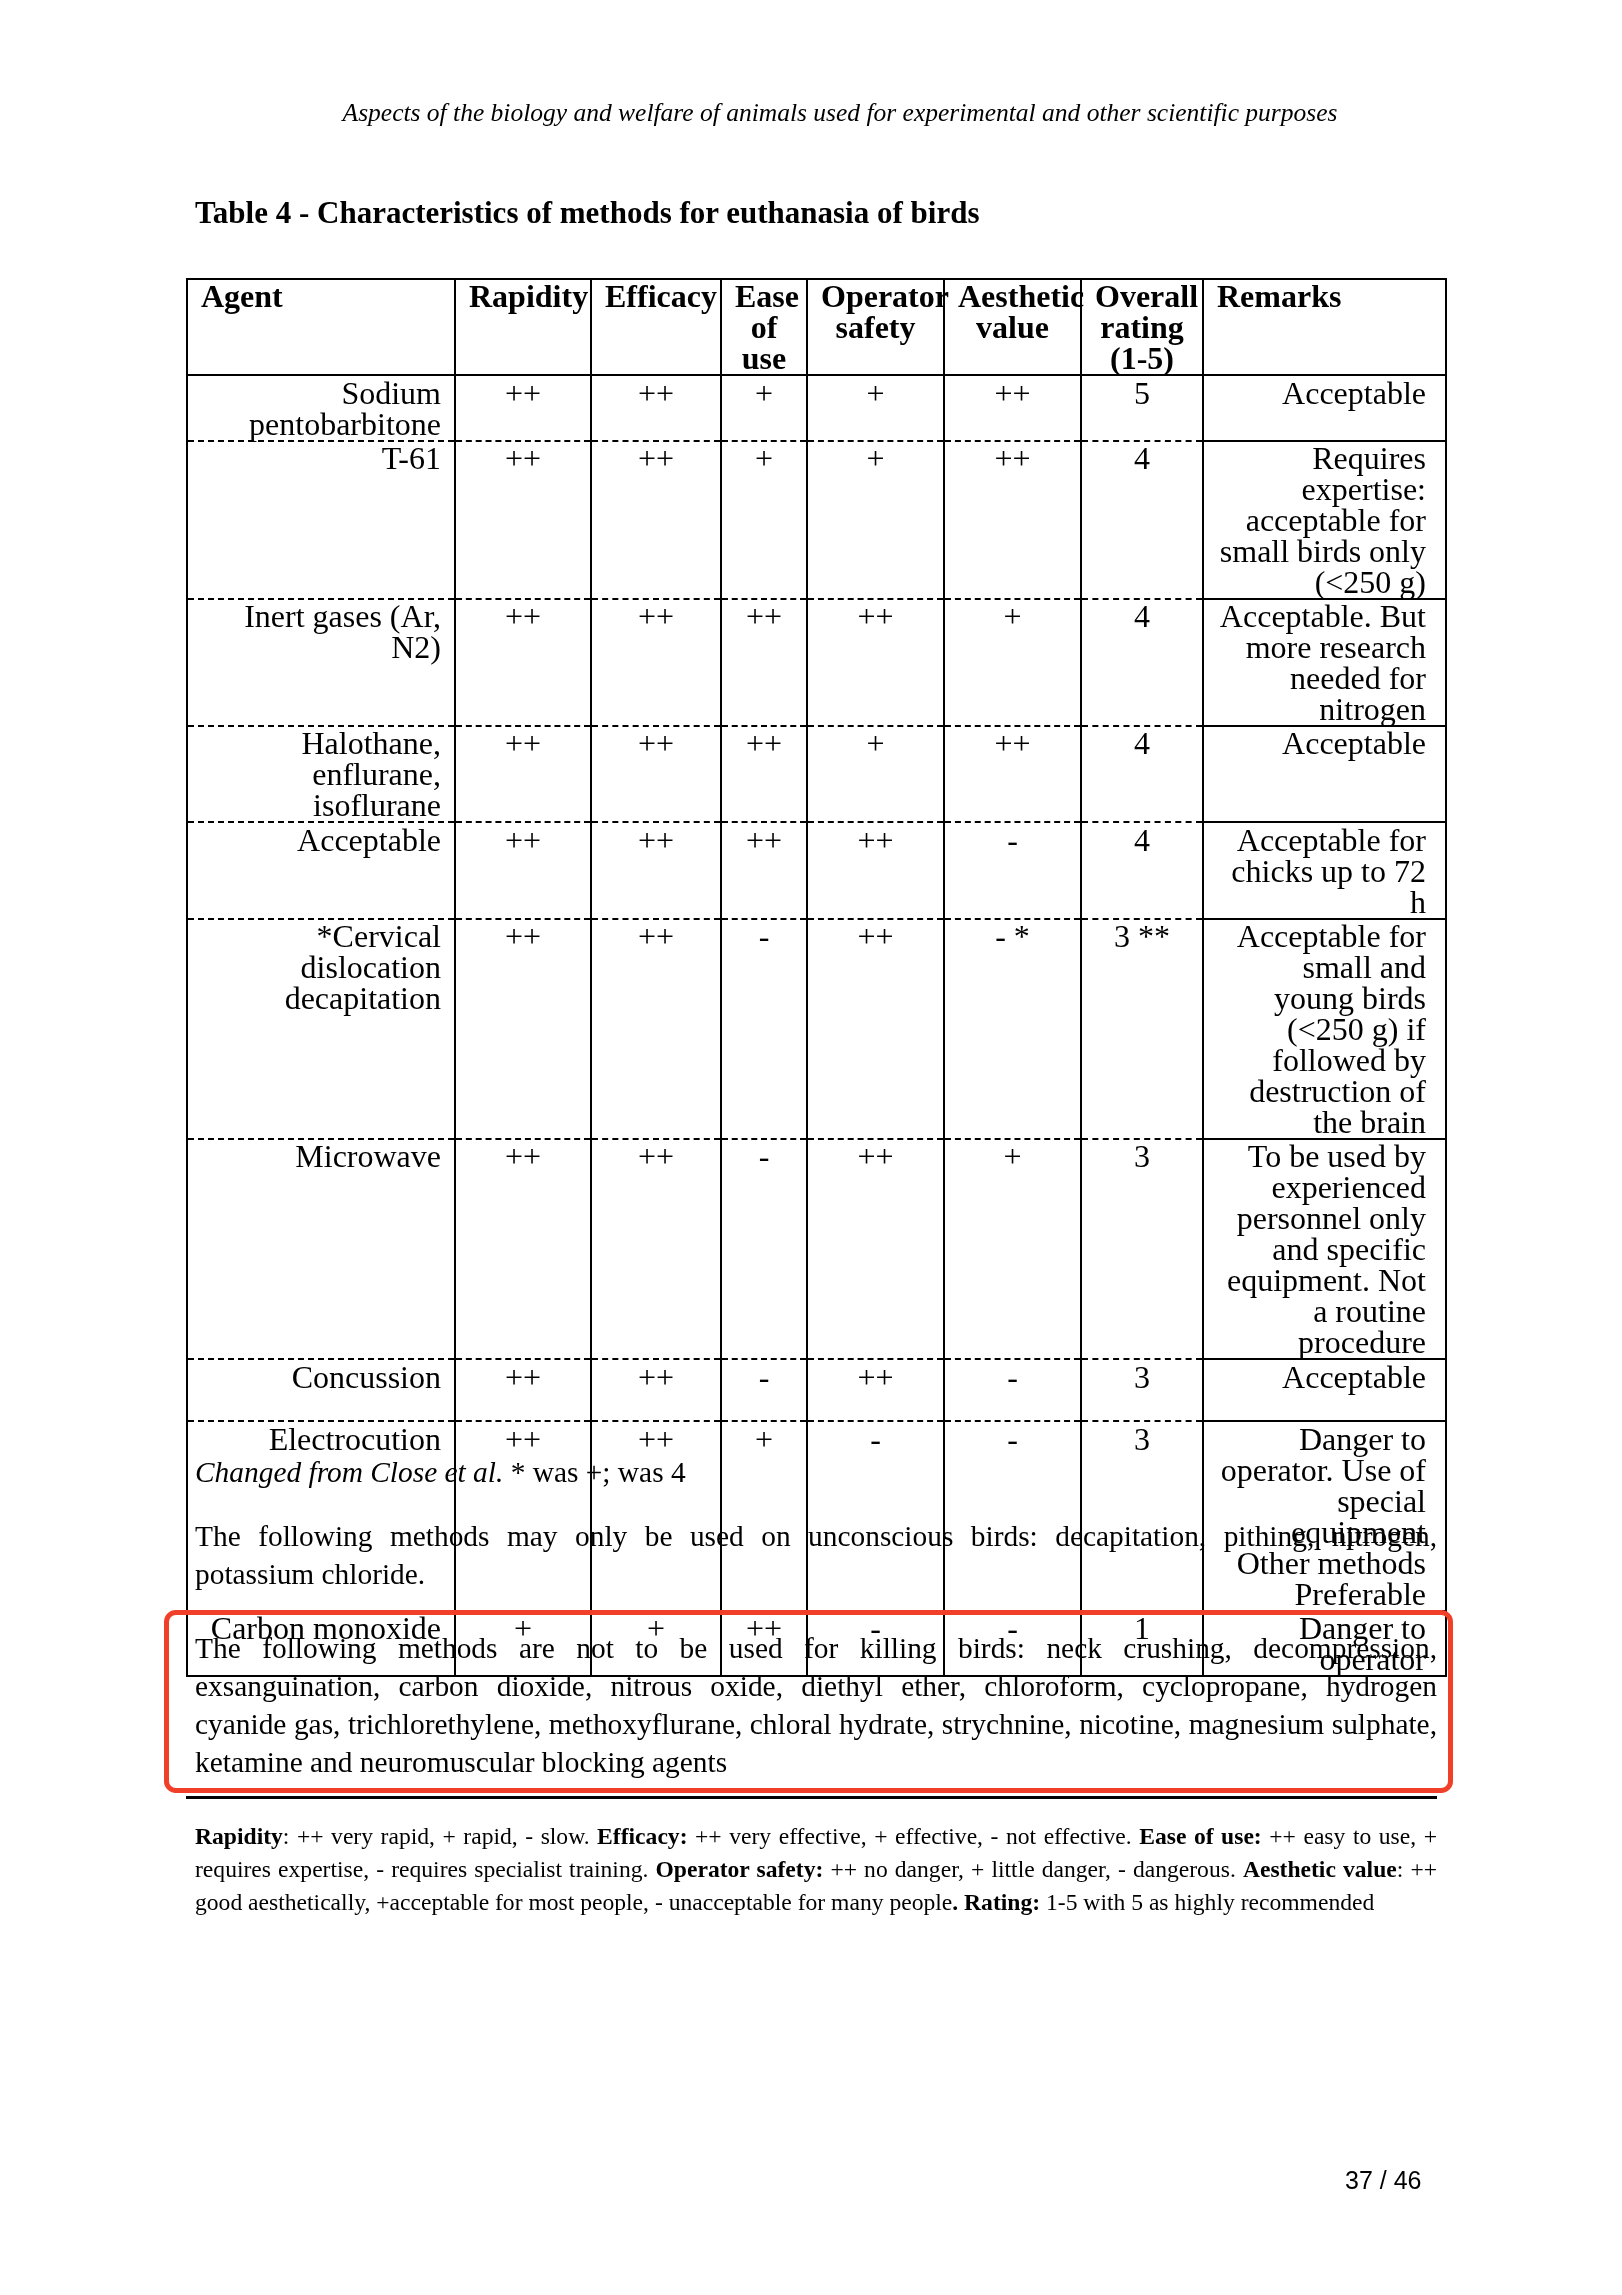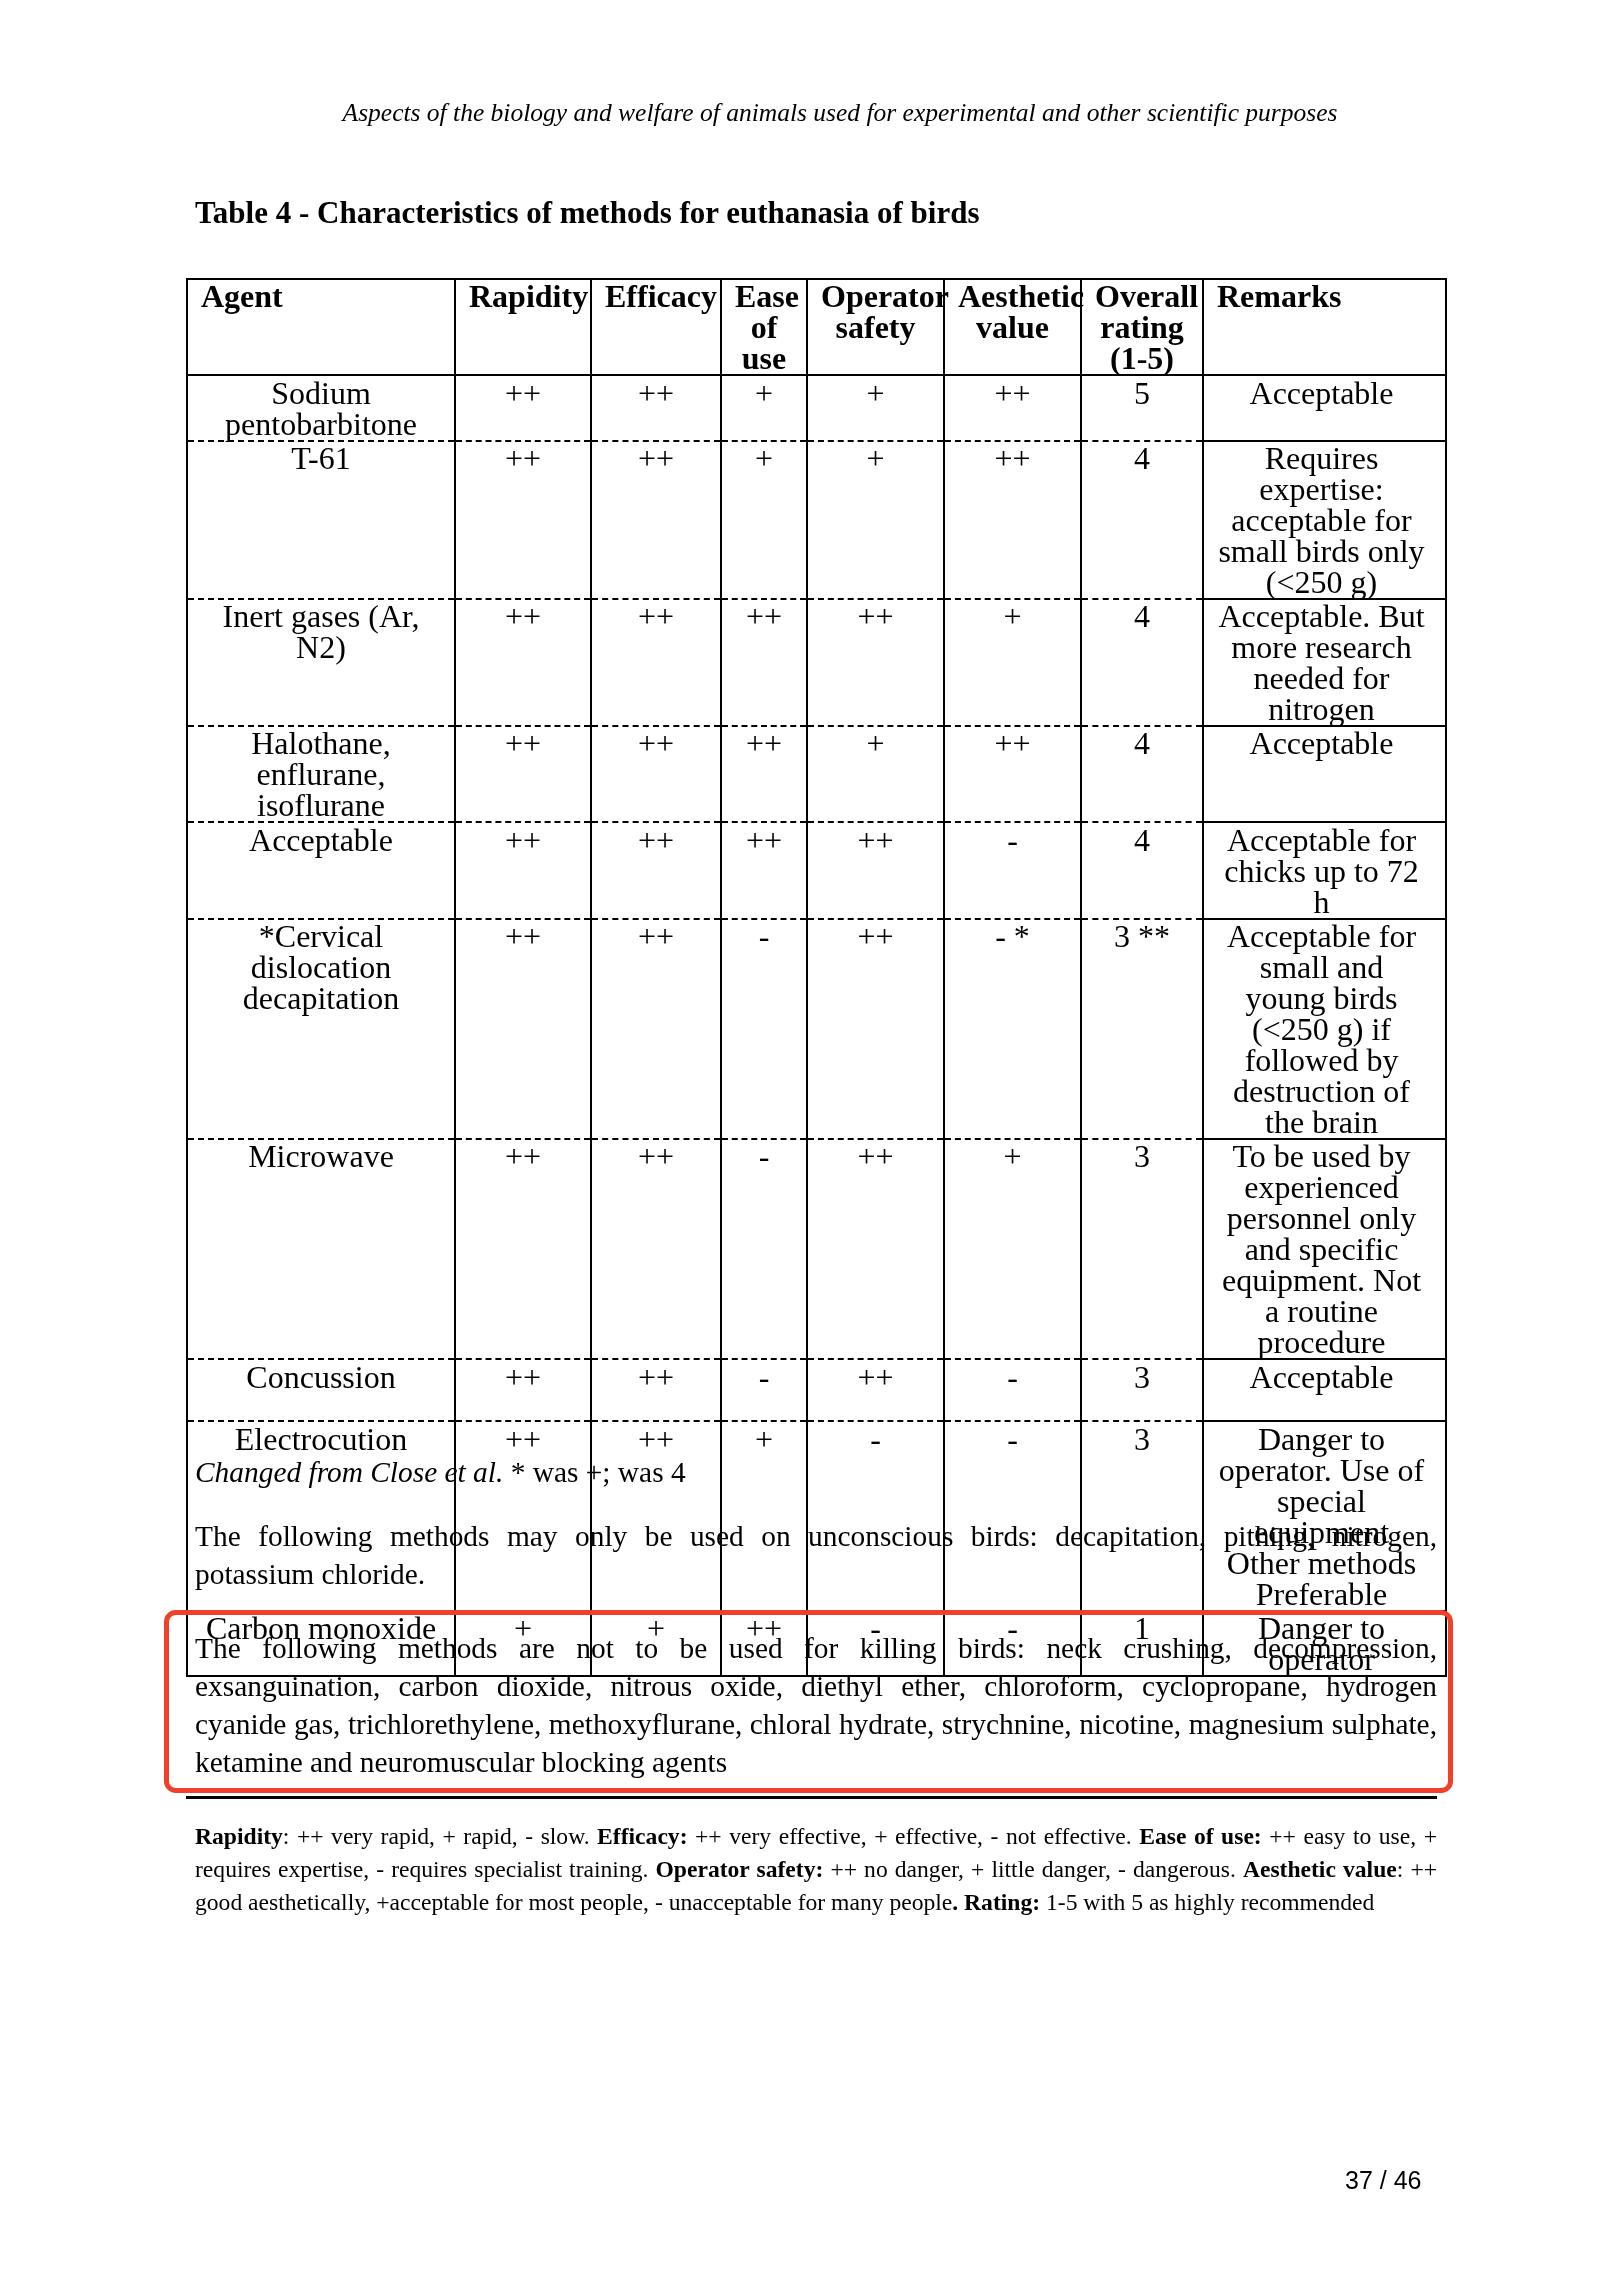--- a/index.html
+++ b/index.html
@@ -8,21 +8,21 @@
   .running-header { position: absolute; top: 98px; left: 0; width: 1622px; text-align: center;
          font-style: italic; font-size: 25.5px; padding-left: 29px; }
   .table-title { position: absolute; top: 195px; left: 195px; font-weight: bold; font-size: 31px; }
   table.data { position: absolute; left: 186px; top: 264px; width: 1259px; border-collapse: collapse;
          border: 2.6px solid #000; font-size: 32px; line-height: 31px; table-layout: fixed; margin-top: 14px; }
   table.data th, table.data td { border-left: 2px solid #000; border-right: 2px solid #000; vertical-align: top;
          padding: 1.3px 13px 0 13px; }
   table.data th { font-weight: bold; text-align: center; border-bottom: 2.6px solid #000; height: 90px; }
   table.data th.left { text-align: left; }
   table.data td { text-align: center; border-bottom: 2px dashed #000; }
-  table.data td.agent, table.data td.remarks { text-align: center; }
+  table.data td.agent, table.data td.remarks { text-align: right; }
   table.data td.remarks { border-bottom: 2.6px solid #000; padding-left: 13px; padding-right: 19px; }
   table.data tr:last-child td { border-bottom: none; }
   .note { position: absolute; left: 195px; top: 1456px; font-size: 29.4px; text-align: center; }
   .note i { font-style: italic; }
   .para { position: absolute; left: 195px; width: 1242px; font-size: 29.4px; line-height: 38px; text-align: justify; }
   .para1 { top: 1517px; }
   .highlight-box { position: absolute; left: 164px; top: 1610px; width: 1289px; height: 183px;
          border: 5.2px solid #f0402a; border-radius: 11.8px; box-sizing: border-box; }
   .para2 { top: 1629px; }
   .rule { position: absolute; left: 186px; top: 1796px; width: 1251px; height: 3.3px; background: #000; }

